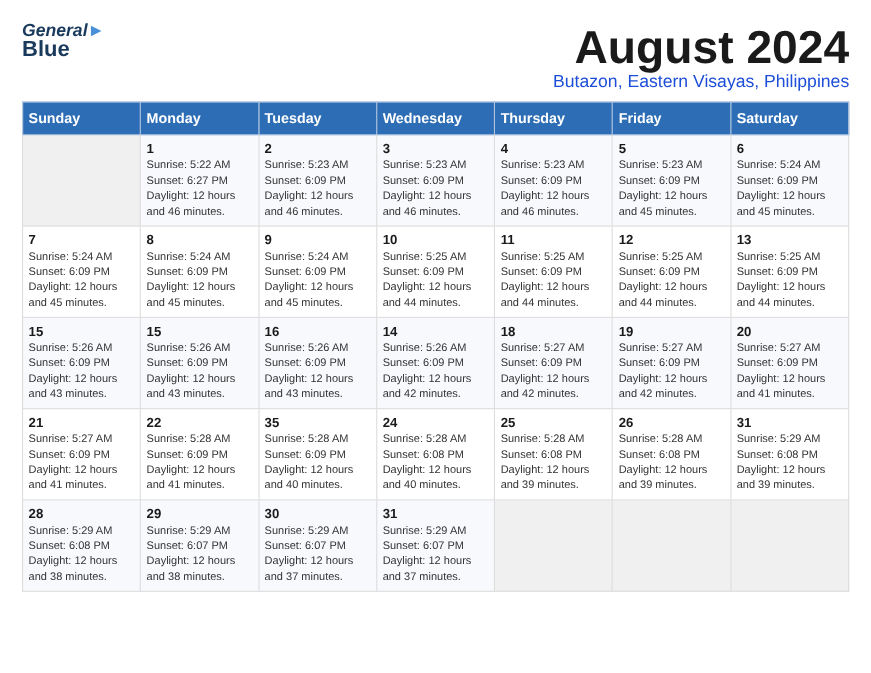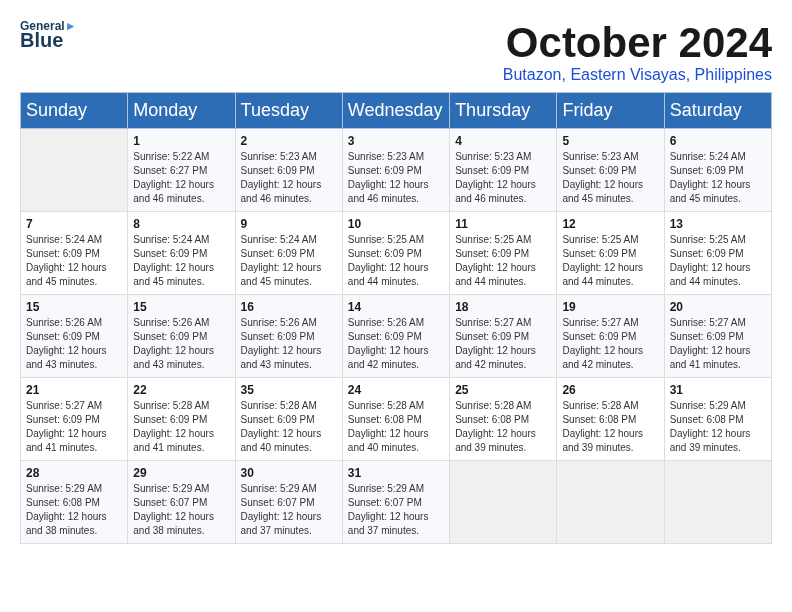--- a/index.html
+++ b/index.html
@@ -37,22 +37,22 @@
     table {
       width: 100%;
       border-collapse: collapse;
     }
     thead tr {
       background-color: #2d6db5;
       color: #fff;
     }
     thead th {
       padding: 7px 5px;
-      font-size: 18px;
-      font-weight: normal;
+      font-size: 13px;
+      font-weight: bold;
       text-align: left;
       border: 1px solid #b0c4de;
     }
     tbody tr {
       border-bottom: 1px solid #ccc;
     }
     tbody td {
       vertical-align: top;
       padding: 5px 5px 5px 5px;
       border: 1px solid #ddd;
@@ -83,29 +83,29 @@
       background-color: #f0f0f0 !important;
     }
   </style>
 </head>
 <body>
 
 <div class="header">
   <div class="logo">
     <div>
       <div style="display:flex;align-items:center;">
-        <div style="font-size:12px;font-weight:bold;color:#1a3a5c;line-height:1.1;">
+        <div style="font-size:16px;font-weight:bold;color:#1a3a5c;line-height:1.1;font-style:italic;">
           General<span style="color:#4a90d9;">►</span>
         </div>
       </div>
       <div style="font-size:20px;font-weight:bold;color:#1a3a5c;margin-top:-4px;">Blue</div>
     </div>
   </div>
   <div class="title-section">
-    <div class="month-title">October 2024</div>
+    <div class="month-title">August 2024</div>
     <div class="location-title">Butazon, Eastern Visayas, Philippines</div>
   </div>
 </div>
 
 <table>
   <thead>
     <tr>
     <th>Sunday</th>
         <th>Monday</th>
         <th>Tuesday</th>

